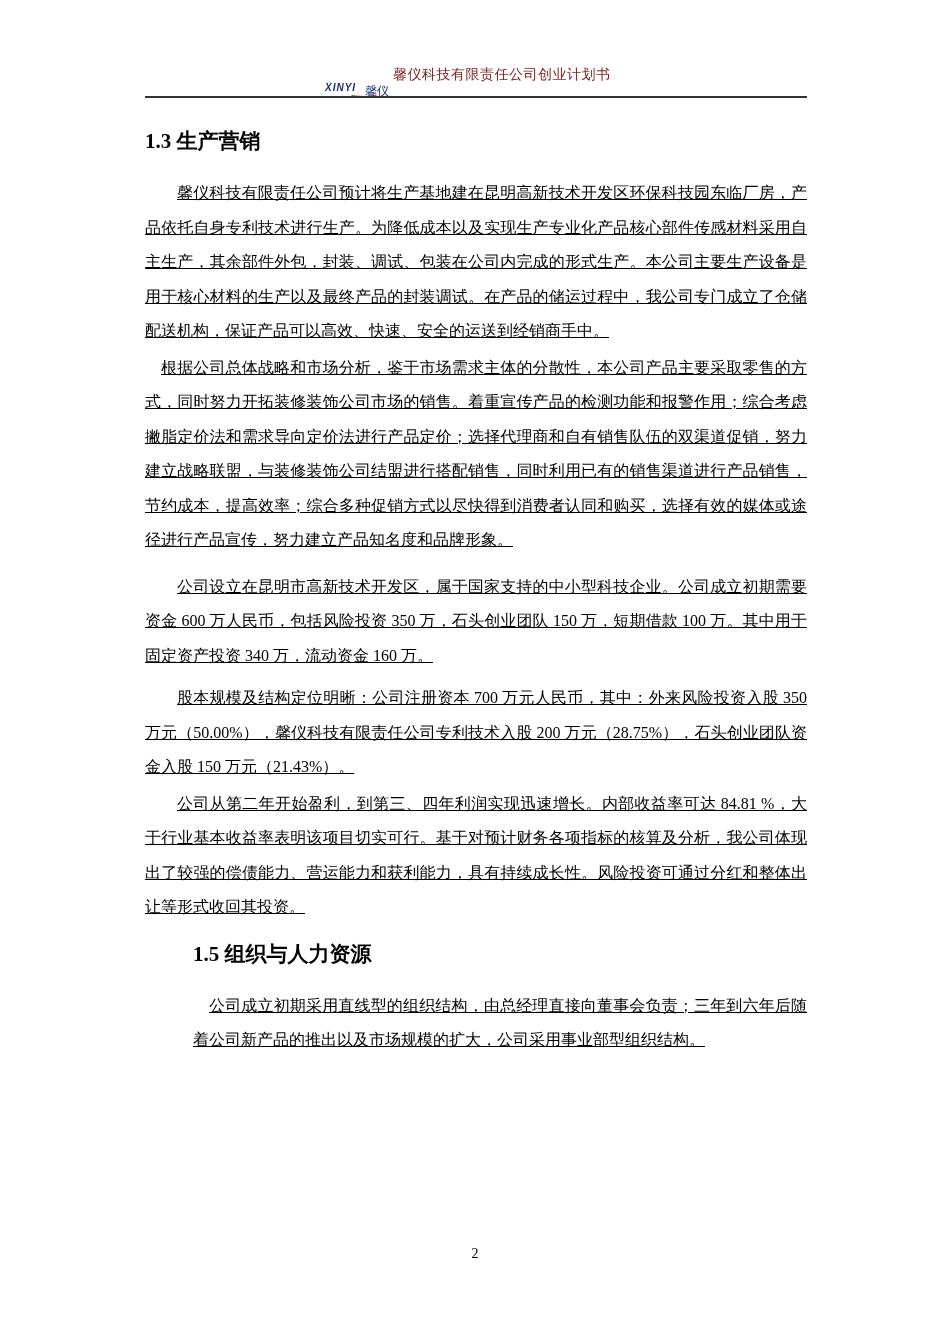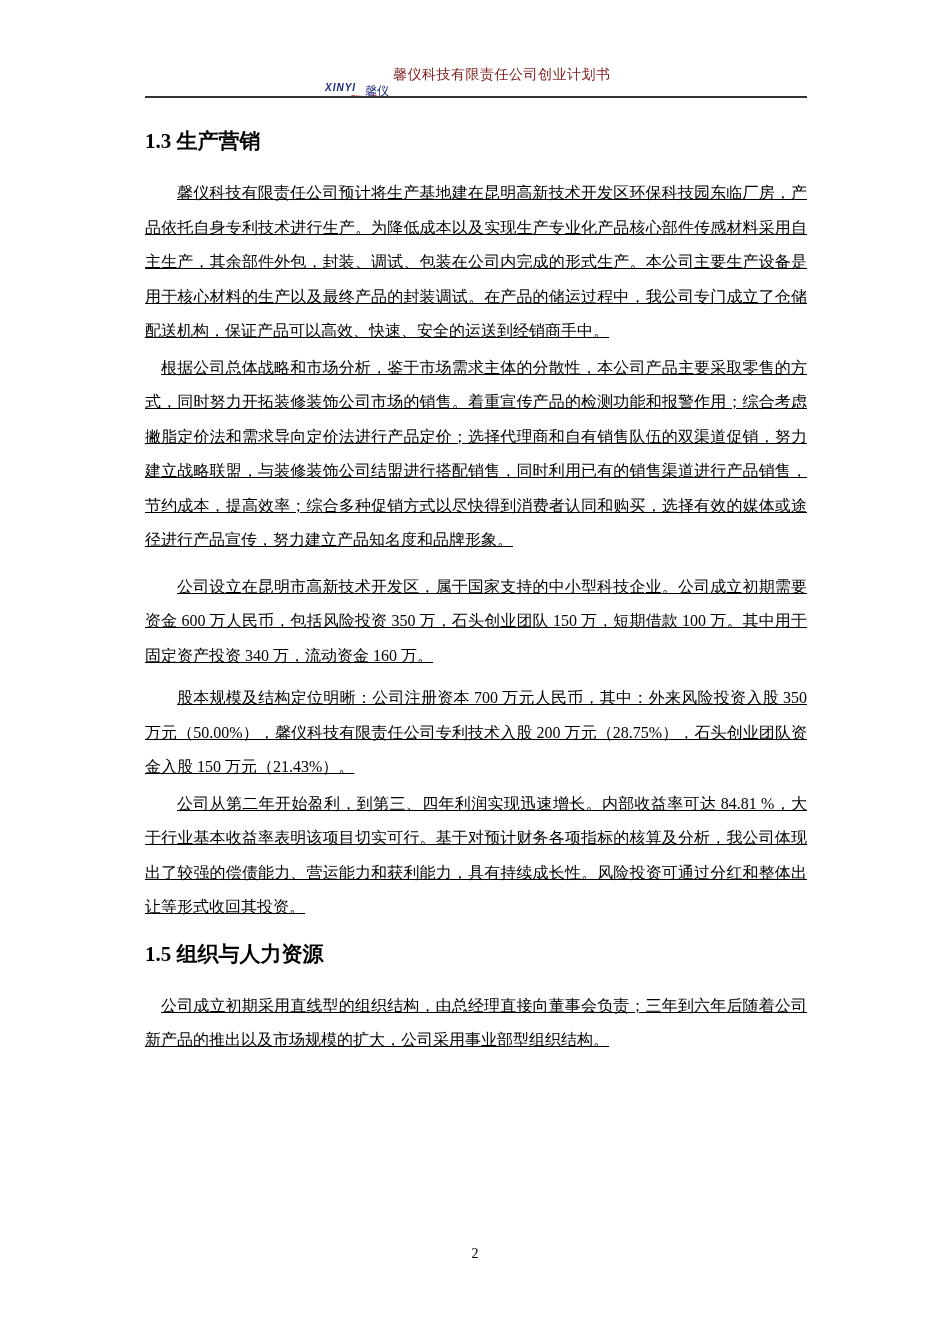--- a/index.html
+++ b/index.html
@@ -13,21 +13,21 @@
   .logo-swoosh { position: absolute; left: 26px; top: 9px; width: 26px; height: 5px; border-bottom: 2px solid #cc1f1f; border-radius: 0 0 50% 50%; }
   .logo-cn { position: absolute; left: 40px; top: 1px; font-size: 12px; color: #1b2a7a; }
   .header-rule { position: absolute; left: 145px; top: 96px; width: 662px; height: 2px; background: #333; }
   .content { position: absolute; left: 145px; top: 118px; width: 662px; }
   h2 { font-family: "Liberation Serif", "DejaVu Serif", serif; font-size: 21px; font-weight: bold; margin: 0; height: 46px; line-height: 46px; }
   p { margin: 0; font-size: 16px; line-height: 34.5px; text-align: justify; text-justify: inter-character; text-decoration: underline; }
   .indent2 { text-indent: 2em; }
   .indent1 { text-indent: 1em; }
   .gap-after-h { margin-top: 12px; }
   .sec14 { margin-top: 6px; }
-  .sec15 { margin-top: 6px; }
+  .sec15 { margin-top: 6px; margin-left: 48px; }
   .page-number { position: absolute; left: 0; width: 950px; top: 1246px; text-align: center; font-size: 14px; }
 </style>
 </head>
 <body>
 
 <div class="header">
   <div class="logo">
     <span class="logo-text">XINYI</span>
     <span class="logo-swoosh"></span>
     <span class="logo-cn">馨仪</span>

